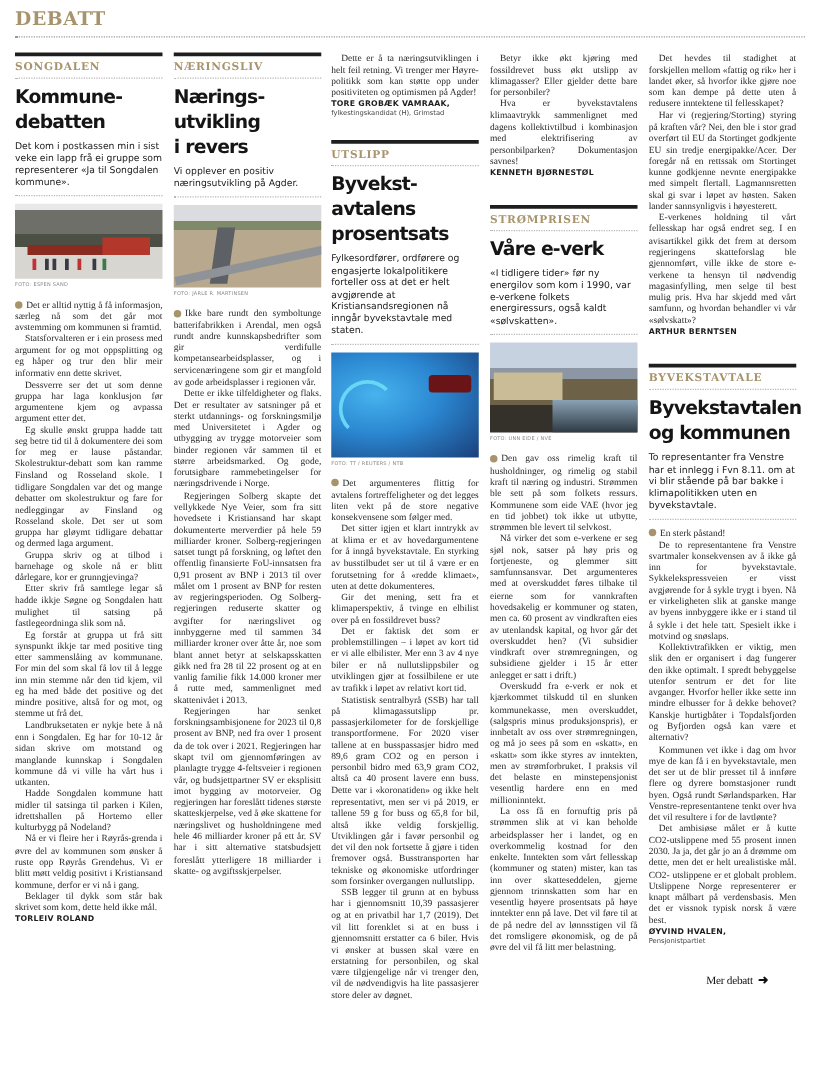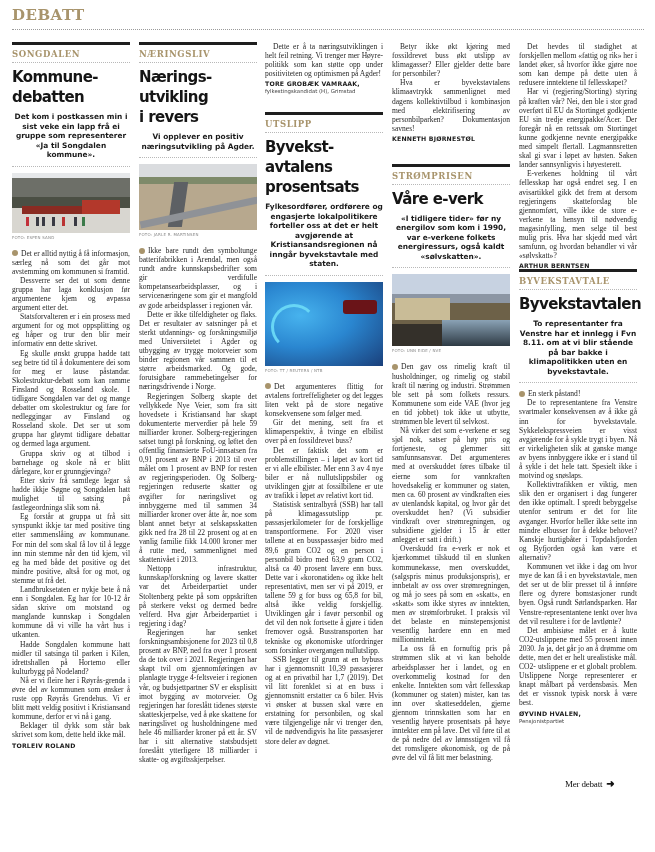--- a/index.html
+++ b/index.html
@@ -12,21 +12,21 @@
   .col { position: absolute; top: 42px; width: 118px; }
   .c1 { left: 12px; }
   .c2 { left: 139px; }
   .c3 { left: 265px; }
   .c4 { left: 392px; }
   .c5 { left: 519px; }
 
   .rule { border-top: 3px solid #1e1e1e; margin-bottom: 4px; }
   .kicker { font-family: "DejaVu Serif", serif; font-weight: bold; font-size: 8.5px; color: #a8946c; letter-spacing: 0.6px; padding-bottom: 3px; border-bottom: 1px dotted #b8b8b8; margin-bottom: 4px; }
   .headline { font-family: "DejaVu Sans", sans-serif; font-weight: bold; font-size: 15px; line-height: 20px; letter-spacing: -0.6px; color: #151515; margin-bottom: 5px; }
-  .ingress { font-family: "DejaVu Sans", sans-serif; font-weight: bold; font-size: 7.4px; line-height: 9.5px; color: #1a1a1a; padding-bottom: 6px; border-bottom: 1px dotted #b8b8b8; margin-bottom: 6px; text-align: center; }
+  .ingress { font-family: "DejaVu Sans", sans-serif; font-weight: normal; font-size: 7.4px; line-height: 9.5px; color: #1a1a1a; padding-bottom: 6px; border-bottom: 1px dotted #b8b8b8; margin-bottom: 6px; }
 
   .photo { width: 118px; height: 60px; position: relative; overflow: hidden; }
   .credit { font-family: "DejaVu Sans", sans-serif; font-size: 4px; color: #888; margin-top: 2px; margin-bottom: 9px; letter-spacing: 0.2px; }
 
   .body p { font-size: 7.55px; line-height: 9.1px; text-align: justify; hyphens: manual; text-indent: 8px; color: #262626; }
   .body p.first { text-indent: 0; }
   .bullet { display: inline-block; width: 6px; height: 6px; border-radius: 50%; background: #a8946c; margin-right: 3px; vertical-align: -0.5px; }
   .sig { font-family: "DejaVu Sans", sans-serif; font-weight: bold; font-size: 6.2px; letter-spacing: 0.2px; margin-top: 2px; color: #1c1c1c; }
   .sig-sub { font-family: "DejaVu Sans", sans-serif; font-size: 5.4px; color: #444; margin-top: 1px; }
 
@@ -70,22 +70,22 @@
     <div class="ppl" style="left:24px"></div>
     <div class="ppl" style="left:30px"></div>
     <div class="ppl" style="left:40px"></div>
     <div class="ppl" style="left:50px;background:#b33"></div>
     <div class="ppl" style="left:62px"></div>
     <div class="ppl" style="left:70px;background:#3c7a4a"></div>
   </div>
   <div class="credit">FOTO: ESPEN SAND</div>
   <div class="body">
     <p class="first"><span class="bullet"></span><span>Det er alltid nyttig å få informasjon, særleg nå som det går mot avstemming om kommunen si framtid.</span></p>
+    <p>Statsforvalteren er i ein prosess med argument for og mot oppsplitting og eg håper og trur den blir meir informativ enn dette skrivet.</p>
     <p>Dessverre ser det ut som denne gruppa har laga konklusjon før argumentene kjem og avpassa argument etter det.</p>
-    <p>Statsforvalteren er i ein prosess med argument for og mot oppsplitting og eg håper og trur den blir meir informativ enn dette skrivet.</p>
     <p>Eg skulle ønskt gruppa hadde tatt seg betre tid til å dokumentere dei som for meg er lause påstandar. Skolestruktur-debatt som kan ramme Finsland og Rosseland skole. I tidligare Songdalen var det og mange debatter om skolestruktur og fare for nedleggingar av Finsland og Rosseland skole. Det ser ut som gruppa har gløymt tidligare debattar og dermed laga argument.</p>
     <p>Gruppa skriv og at tilbod i barnehage og skole nå er blitt dårlegare, kor er grunngjevinga?</p>
     <p>Etter skriv frå samtlege legar så hadde ikkje Søgne og Songdalen hatt mulighet til satsing på fastlegeordninga slik som nå.</p>
     <p>Eg forstår at gruppa ut frå sitt synspunkt ikkje tar med positive ting etter sammenslåing av kommunane. For min del som skal få lov til å legge inn min stemme når den tid kjem, vil eg ha med både det positive og det mindre positive, altså for og mot, og stemme ut frå det.</p>
     <p>Landbruksetaten er nykje bete å nå enn i Songdalen. Eg har for 10-12 år sidan skrive om motstand og manglande kunnskap i Songdalen kommune då vi ville ha vårt hus i utkanten.</p>
     <p>Hadde Songdalen kommune hatt midler til satsinga til parken i Kilen, idrettshallen på Hortemo eller kulturbygg på Nodeland?</p>
     <p>Nå er vi fleire her i Røyrås-grenda i øvre del av kommunen som ønsker å ruste opp Røyrås Grendehus. Vi er blitt møtt veldig positivt i Kristiansand kommune, derfor er vi nå i gang.</p>
     <p>Beklager til dykk som står bak skrivet som kom, dette held ikke mål.</p>
   </div>
   <div class="sig">TORLEIV ROLAND</div>
@@ -102,21 +102,20 @@
   <div class="ingress">Vi opplever en positiv næringsutvikling på Agder.</div>
   <div class="photo ph-road" style="height:66px">
     <div class="road"></div>
       <div class="bridge"></div>
   </div>
   <div class="credit">FOTO: JARLE R. MARTINSEN</div>
   <div class="body">
     <p class="first"><span class="bullet"></span><span>Ikke bare rundt den symboltunge batterifabrikken i Arendal, men også rundt andre kunnskapsbedrifter som gir verdifulle kompetansearbeidsplasser, og i servicenæringene som gir et mangfold av gode arbeidsplasser i regionen vår.</span></p>
     <p>Dette er ikke tilfeldigheter og flaks. Det er resultater av satsninger på et sterkt utdannings- og forskningsmiljø med Universitetet i Agder og utbygging av trygge motorveier som binder regionen vår sammen til et større arbeidsmarked. Og gode, forutsigbare rammebetingelser for næringsdrivende i Norge.</p>
     <p>Regjeringen Solberg skapte det vellykkede Nye Veier, som fra sitt hovedsete i Kristiansand har skapt dokumenterte merverdier på hele 59 milliarder kroner. Solberg-regjeringen satset tungt på forskning, og løftet den offentlig finansierte FoU-innsatsen fra 0,91 prosent av BNP i 2013 til over målet om 1 prosent av BNP for resten av regjeringsperioden. Og Solberg-regjeringen reduserte skatter og avgifter for næringslivet og innbyggerne med til sammen 34 milliarder kroner over åtte år, noe som blant annet betyr at selskapsskatten gikk ned fra 28 til 22 prosent og at en vanlig familie fikk 14.000 kroner mer å rutte med, sammenlignet med skattenivået i 2013.</p>
-    <p>Nettopp infrastruktur, kunnskap/forskning og lavere skatter var det Arbeiderpartiet under Stoltenberg pekte på som oppskriften på sterkere vekst og dermed bedre velferd. Hva gjør Arbeiderpartiet i regjering i dag?</p>
     <p>Regjeringen har senket forskningsambisjonene for 2023 til 0,8 prosent av BNP, ned fra over 1 prosent da de tok over i 2021. Regjeringen har skapt tvil om gjennomføringen av planlagte trygge 4-feltsveier i regionen vår, og budsjettpartner SV er eksplisitt imot bygging av motorveier. Og regjeringen har foreslått tidenes største skatteskjerpelse, ved å øke skattene for næringslivet og husholdningene med hele 46 milliarder kroner på ett år. SV har i sitt alternative statsbudsjett foreslått ytterligere 18 milliarder i skatte- og avgiftsskjerpelser.</p>
   </div>
 </article>
 
 <div class="col c3">
   <div class="body">
     <p>Dette er å ta næringsutviklingen i helt feil retning. Vi trenger mer Høyre-politikk som kan støtte opp under positiviteten og optimismen på Agder!</p>
   </div>
   <div class="sig">TORE GROBÆK VAMRAAK,</div>
   <div class="sig-sub">fylkestingskandidat (H), Grimstad</div>
@@ -130,20 +129,21 @@
       <span>prosentsats</span>
     </h2>
     <div class="ingress">Fylkesordfører, ordførere og engasjerte lokalpolitikere forteller oss at det er helt avgjørende at Kristiansandsregionen nå inngår byvekstavtale med staten.</div>
     <div class="photo ph-car" style="height:84px">
       <div class="light"></div>
         <div class="cable"></div>
     </div>
     <div class="credit">FOTO: TT / REUTERS / NTB</div>
     <div class="body">
       <p class="first"><span class="bullet"></span><span>Det argumenteres flittig for avtalens fortreffeligheter og det legges liten vekt på de store negative konsekvensene som følger med.</span></p>
+      <p>Det sitter igjen et klart inntrykk av at klima er et av hovedargumentene for å inngå byvekstavtale. En styrking av busstilbudet ser ut til å være er en forutsetning for å «redde klimaet», uten at dette dokumenteres.</p>
       <p>Gir det mening, sett fra et klimaperspektiv, å tvinge en elbilist over på en fossildrevet buss?</p>
       <p>Det er faktisk det som er problemstillingen – i løpet av kort tid er vi alle elbilister. Mer enn 3 av 4 nye biler er nå nullutslippsbiler og utviklingen gjør at fossilbilene er ute av trafikk i løpet av relativt kort tid.</p>
       <p>Statistisk sentralbyrå (SSB) har tall på klimagassutslipp pr. passasjerkilometer for de forskjellige transportformene. For 2020 viser tallene at en busspassasjer bidro med 89,6 gram CO2 og en person i personbil bidro med 63,9 gram CO2, altså ca 40 prosent lavere enn buss. Dette var i «koronatiden» og ikke helt representativt, men ser vi på 2019, er tallene 59 g for buss og 65,8 for bil, altså ikke veldig forskjellig. Utviklingen går i favør personbil og det vil den nok fortsette å gjøre i tiden fremover også. Busstransporten har tekniske og økonomiske utfordringer som forsinker overgangen nullutslipp.</p>
       <p>SSB legger til grunn at en bybuss har i gjennomsnitt 10,39 passasjerer og at en privatbil har 1,7 (2019). Det vil litt forenklet si at en buss i gjennomsnitt erstatter ca 6 biler. Hvis vi ønsker at bussen skal være en erstatning for personbilen, og skal være tilgjengelige når vi trenger den, vil de nødvendigvis ha lite passasjerer store deler av døgnet.</p>
     </div>
   </article>
 </div>
 
 <div class="col c4">
   <div class="body">
@@ -172,25 +172,26 @@
 </div>
 
 <div class="col c5">
   <div class="body">
     <p>Det hevdes til stadighet at forskjellen mellom «fattig og rik» her i landet øker, så hvorfor ikke gjøre noe som kan dempe på dette uten å redusere inntektene til fellesskapet?</p>
     <p>Har vi (regjering/Storting) styring på kraften vår? Nei, den ble i stor grad overført til EU da Stortinget godkjente EU sin tredje energipakke/Acer. Der foregår nå en rettssak om Stortinget kunne godkjenne nevnte energipakke med simpelt flertall. Lagmannsretten skal gi svar i løpet av høsten. Saken lander sannsynligvis i høyesterett.</p>
     <p>E-verkenes holdning til vårt fellesskap har også endret seg. I en avisartikkel gikk det frem at dersom regjeringens skatteforslag ble gjennomført, ville ikke de store e-verkene ta hensyn til nødvendig magasinfylling, men selge til best mulig pris. Hva har skjedd med vårt samfunn, og hvordan behandler vi vår «sølvskatt»?</p>
   </div>
   <div class="sig">ARTHUR BERNTSEN</div>
 
-  <article style="">
+  <article style="margin-top:22px">
     <div class="rule"></div>
     <div class="kicker">BYVEKSTAVTALE</div>
     <h2 class="headline">
       <span>Byvekstavtalen</span><br>
+      <span>og kommunen</span>
     </h2>
     <div class="ingress">To representanter fra Venstre har et innlegg i Fvn 8.11. om at vi blir stående på bar bakke i klimapolitikken uten en byvekstavtale.</div>
     <div class="body">
       <p class="first"><span class="bullet"></span><span>En sterk påstand!</span></p>
       <p>De to representantene fra Venstre svartmaler konsekvensen av å ikke gå inn for byvekstavtale. Sykkelekspressveien er visst avgjørende for å sykle trygt i byen. Nå er virkeligheten slik at ganske mange av byens innbyggere ikke er i stand til å sykle i det hele tatt. Spesielt ikke i motvind og snøslaps.</p>
       <p>Kollektivtrafikken er viktig, men slik den er organisert i dag fungerer den ikke optimalt. I spredt bebyggelse utenfor sentrum er det for lite avganger. Hvorfor heller ikke sette inn mindre elbusser for å dekke behovet? Kanskje hurtigbåter i Topdalsfjorden og Byfjorden også kan være et alternativ?</p>
       <p>Kommunen vet ikke i dag om hvor mye de kan få i en byvekstavtale, men det ser ut de blir presset til å innføre flere og dyrere bomstasjoner rundt byen. Også rundt Sørlandsparken. Har Venstre-representantene tenkt over hva det vil resultere i for de lavtlønte?</p>
       <p>Det ambisiøse målet er å kutte CO2-utslippene med 55 prosent innen 2030. Ja ja, det går jo an å drømme om dette, men det er helt urealistiske mål. CO2- utslippene er et globalt problem. Utslippene Norge representerer er knapt målbart på verdensbasis. Men det er vissnok typisk norsk å være best.</p>
     </div>
     <div class="sig">ØYVIND HVALEN,</div>

